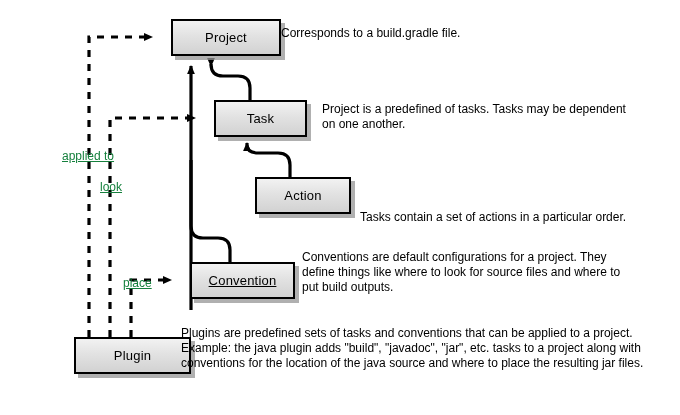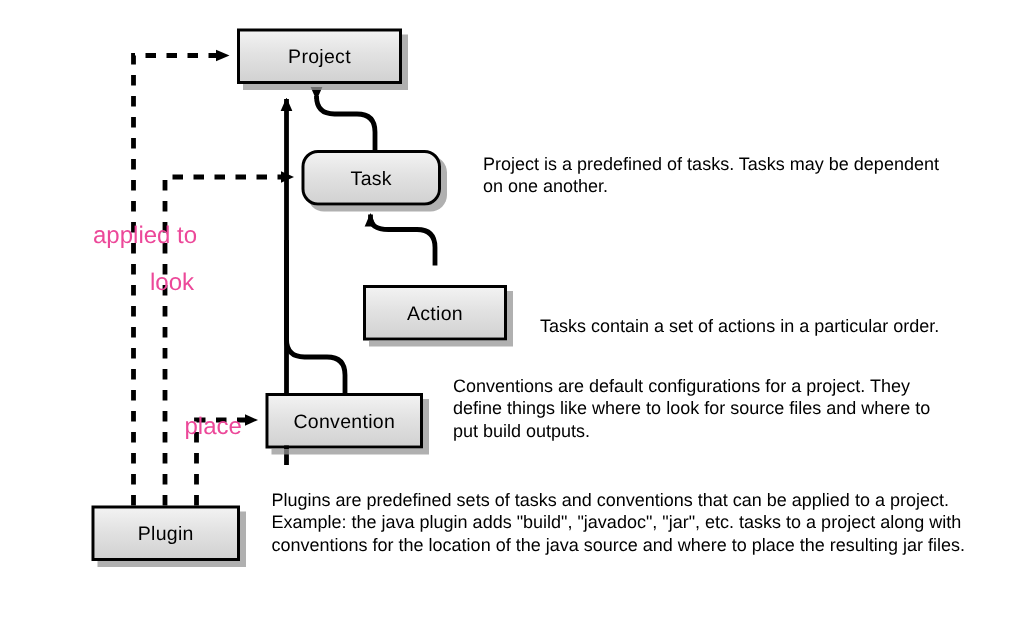--- a/index.html
+++ b/index.html
@@ -34,40 +34,42 @@
     border: 2px solid #000000;
     background: linear-gradient(to bottom, #f2f2f2 0%, #e2e2e2 45%, #d2d2d2 100%);
     box-shadow: 4px 4px 0 0 rgba(150,150,150,0.75);
     display: flex;
     align-items: center;
     justify-content: center;
     color: #000000;
     font-size: 13px;
     letter-spacing: 0.2px;
     z-index: 3;
+    margin-left: 13px;
   }
   .node-label {
     display: block;
     line-height: 1;
     white-space: nowrap;
   }
 
   #node-project   { left: 158px; top: 19px;  width: 110px; height: 37px; }
-  #node-task      { left: 201px; top: 100px; width: 93px;  height: 37px; border-radius: 11px; }
-  #node-action    { left: 242px; top: 190px; width: 96px;  height: 37px; }
-  #node-convention{ left: 177px; top: 262px; width: 105px; height: 37px; }
-  #node-plugin    { left: 61px;  top: 337px; width: 99px;  height: 37px; }
+  #node-task      { left: 201px; top: 100px; width: 93px;  height: 37px; }
+  #node-action    { left: 242px; top: 177px; width: 96px;  height: 37px; }
+  #node-convention{ left: 177px; top: 262px; width: 105px; height: 37px; text-decoration: underline; }
+  #node-plugin    { left: 61px;  top: 337px; width: 117px;  height: 37px; }
 
   
   .edge-label {
     position: absolute;
-    font-size: 16px;
-    color: #ec4899;
+    font-size: 12px;
+    color: #15803d;
     white-space: nowrap;
     z-index: 4;
+    text-decoration: underline;
   }
   #edge-label-applied-to { left: 62px;  top: 149px; }
   #edge-label-adds       { left: 100px; top: 180px; }
   #edge-label-sets       { left: 123px; top: 276px; }
 
   
   .annotation {
     position: absolute;
     font-size: 12px;
     line-height: 15px;
@@ -138,18 +140,19 @@
   </div>
 
   <div class="node" id="node-plugin">
     <span class="node-label">Plugin</span>
   </div>
 
   <div class="edge-label" id="edge-label-applied-to">applied to</div>
   <div class="edge-label" id="edge-label-adds">look</div>
   <div class="edge-label" id="edge-label-sets">place</div>
 
+  <div class="annotation" id="annotation-project">Corresponds to a build.gradle file.</div>
   <div class="annotation" id="annotation-task">Project is a predefined of tasks.  Tasks may be dependent on one another.</div>
   <div class="annotation" id="annotation-action">Tasks contain a set of actions in a particular order.</div>
   <div class="annotation" id="annotation-plugin">Plugins are predefined sets of tasks and conventions that can be applied to a project.  Example: the java plugin adds "build", "javadoc", "jar", etc. tasks to a project along with conventions for the location of the java source and where to place the resulting jar files.</div>
   <div class="annotation" id="annotation-convention">Conventions are default configurations for a project. They define things like where to look for source files and where to put build outputs.</div>
 
 </div>
 
 </body></html>

